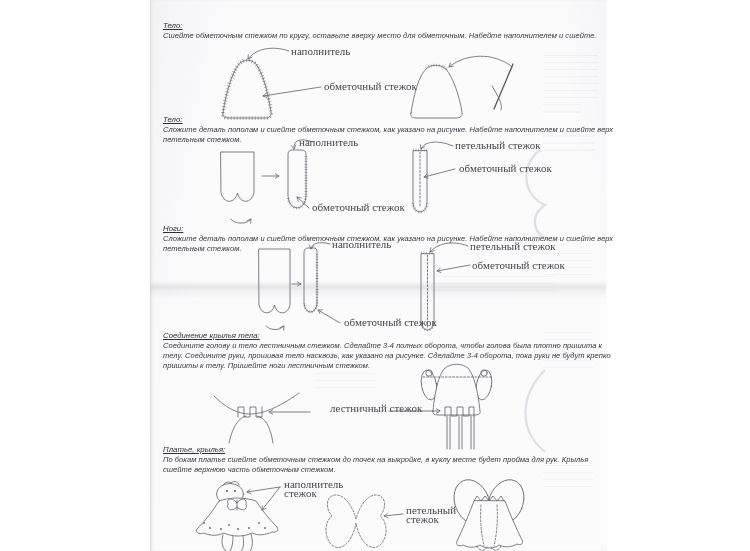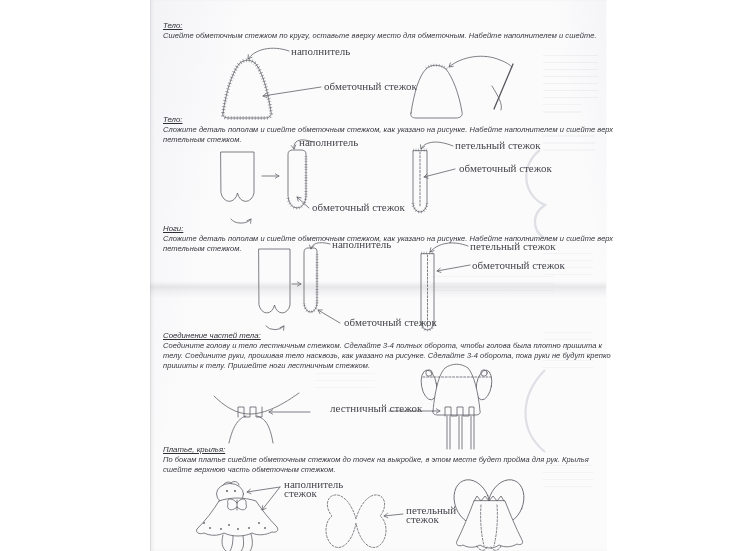--- a/index.html
+++ b/index.html
@@ -174,28 +174,28 @@
   <div class="t">Тело:</div>
   <div class="l">Сложите деталь пополам и сшейте обметочным стежком, как указано на рисунке. Набейте наполнителем и сшейте верх</div>
   <div class="l">петельным стежком.</div>
 </div>
 <div class="sec" style="left:163px;top:224px;">
   <div class="t">Ноги:</div>
   <div class="l">Сложите деталь пополам и сшейте обметочным стежком, как указано на рисунке. Набейте наполнителем и сшейте верх</div>
   <div class="l">петельным стежком.</div>
 </div>
 <div class="sec" style="left:163px;top:331px;">
-  <div class="t">Соединение частей тела:</div>
+  <div class="t">Соединение крылья тела:</div>
   <div class="l">Соедините голову и тело лестничным стежком. Сделайте 3-4 полных оборота, чтобы голова была плотно пришита к</div>
   <div class="l">телу. Соедините руки, прошивая тело насквозь, как указано на рисунке. Сделайте 3-4 оборота, пока руки не будут крепко</div>
   <div class="l">пришиты к телу. Пришейте ноги лестничным стежком.</div>
 </div>
 <div class="sec" style="left:163px;top:445px;">
   <div class="t">Платье, крылья:</div>
-  <div class="l">По бокам платье сшейте обметочным стежком до точек на выкройке, в этом месте будет пройма для рук. Крылья</div>
+  <div class="l">По бокам платье сшейте обметочным стежком до точек на выкройке, в куклу месте будет пройма для рук. Крылья</div>
   <div class="l">сшейте верхнюю часть обметочным стежком.</div>
 </div>
 
 <div class="lab" style="left:291px;top:47px;">наполнитель</div>
 <div class="lab" style="left:324px;top:82px;">обметочный стежок</div>
 
 <div class="lab" style="left:299px;top:138px;">наполнитель</div>
 <div class="lab" style="left:312px;top:203px;">обметочный стежок</div>
 <div class="lab" style="left:455px;top:141px;">петельный стежок</div>
 <div class="lab" style="left:459px;top:164px;">обметочный стежок</div>

